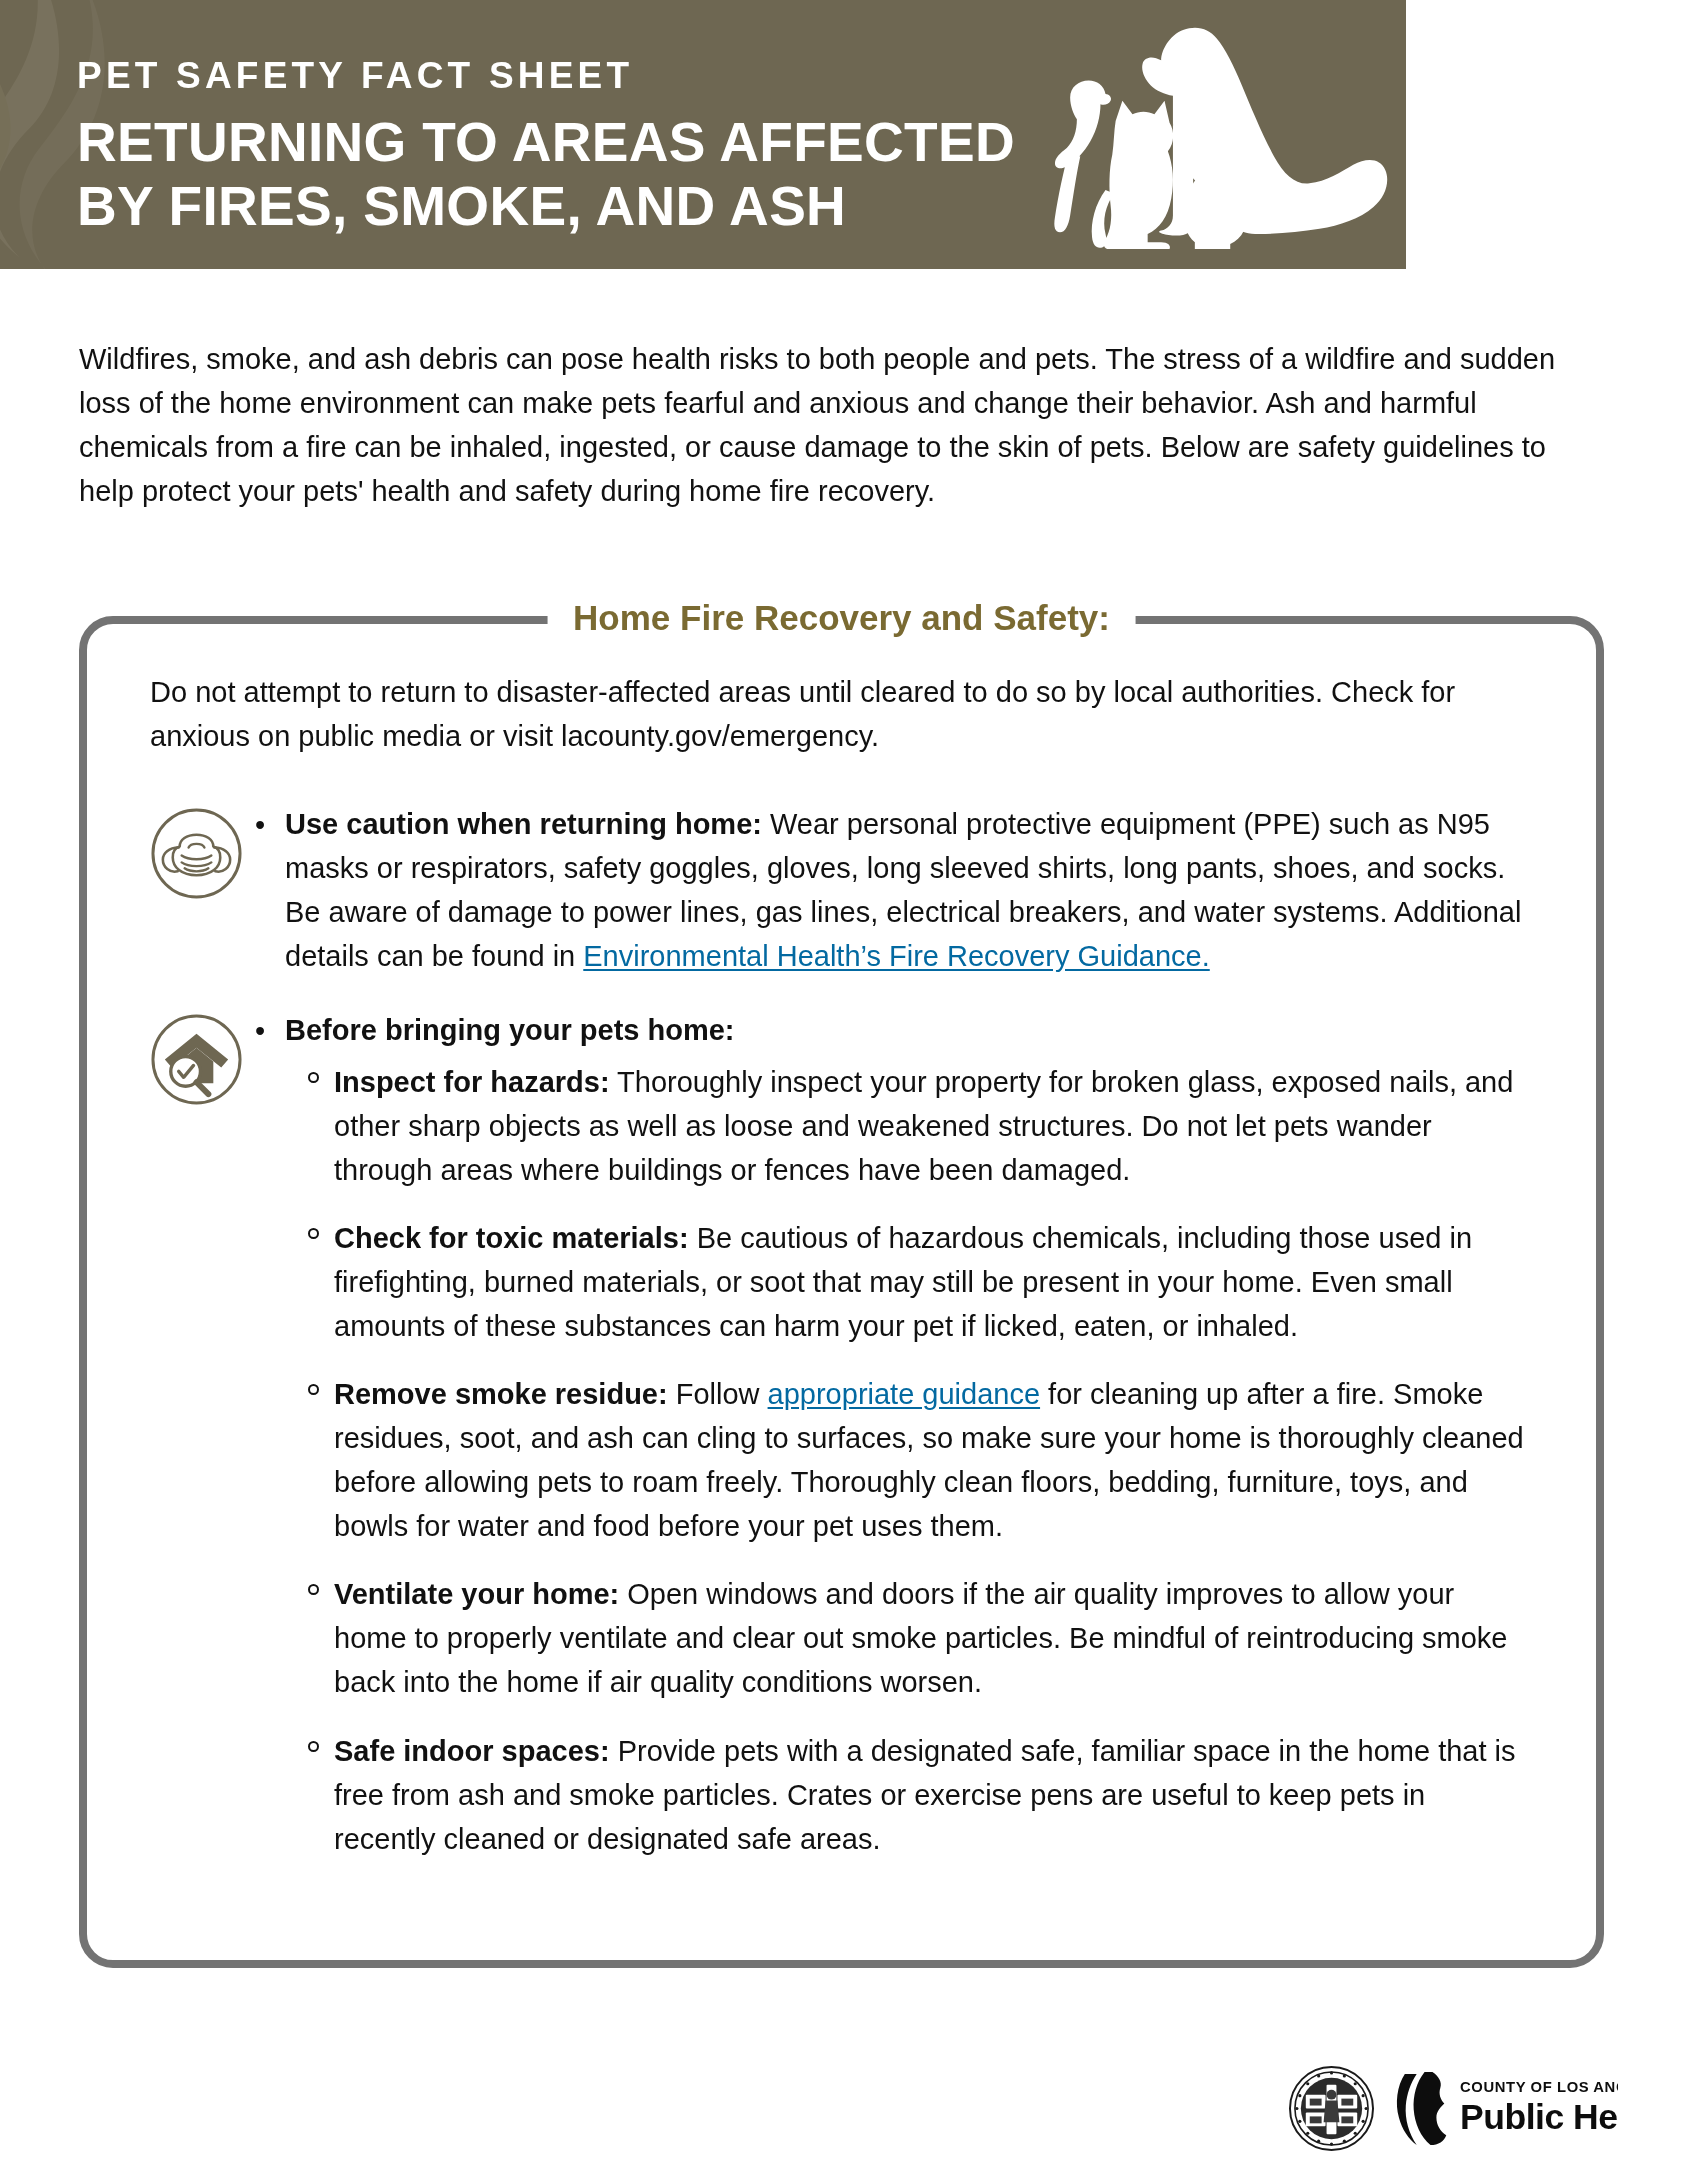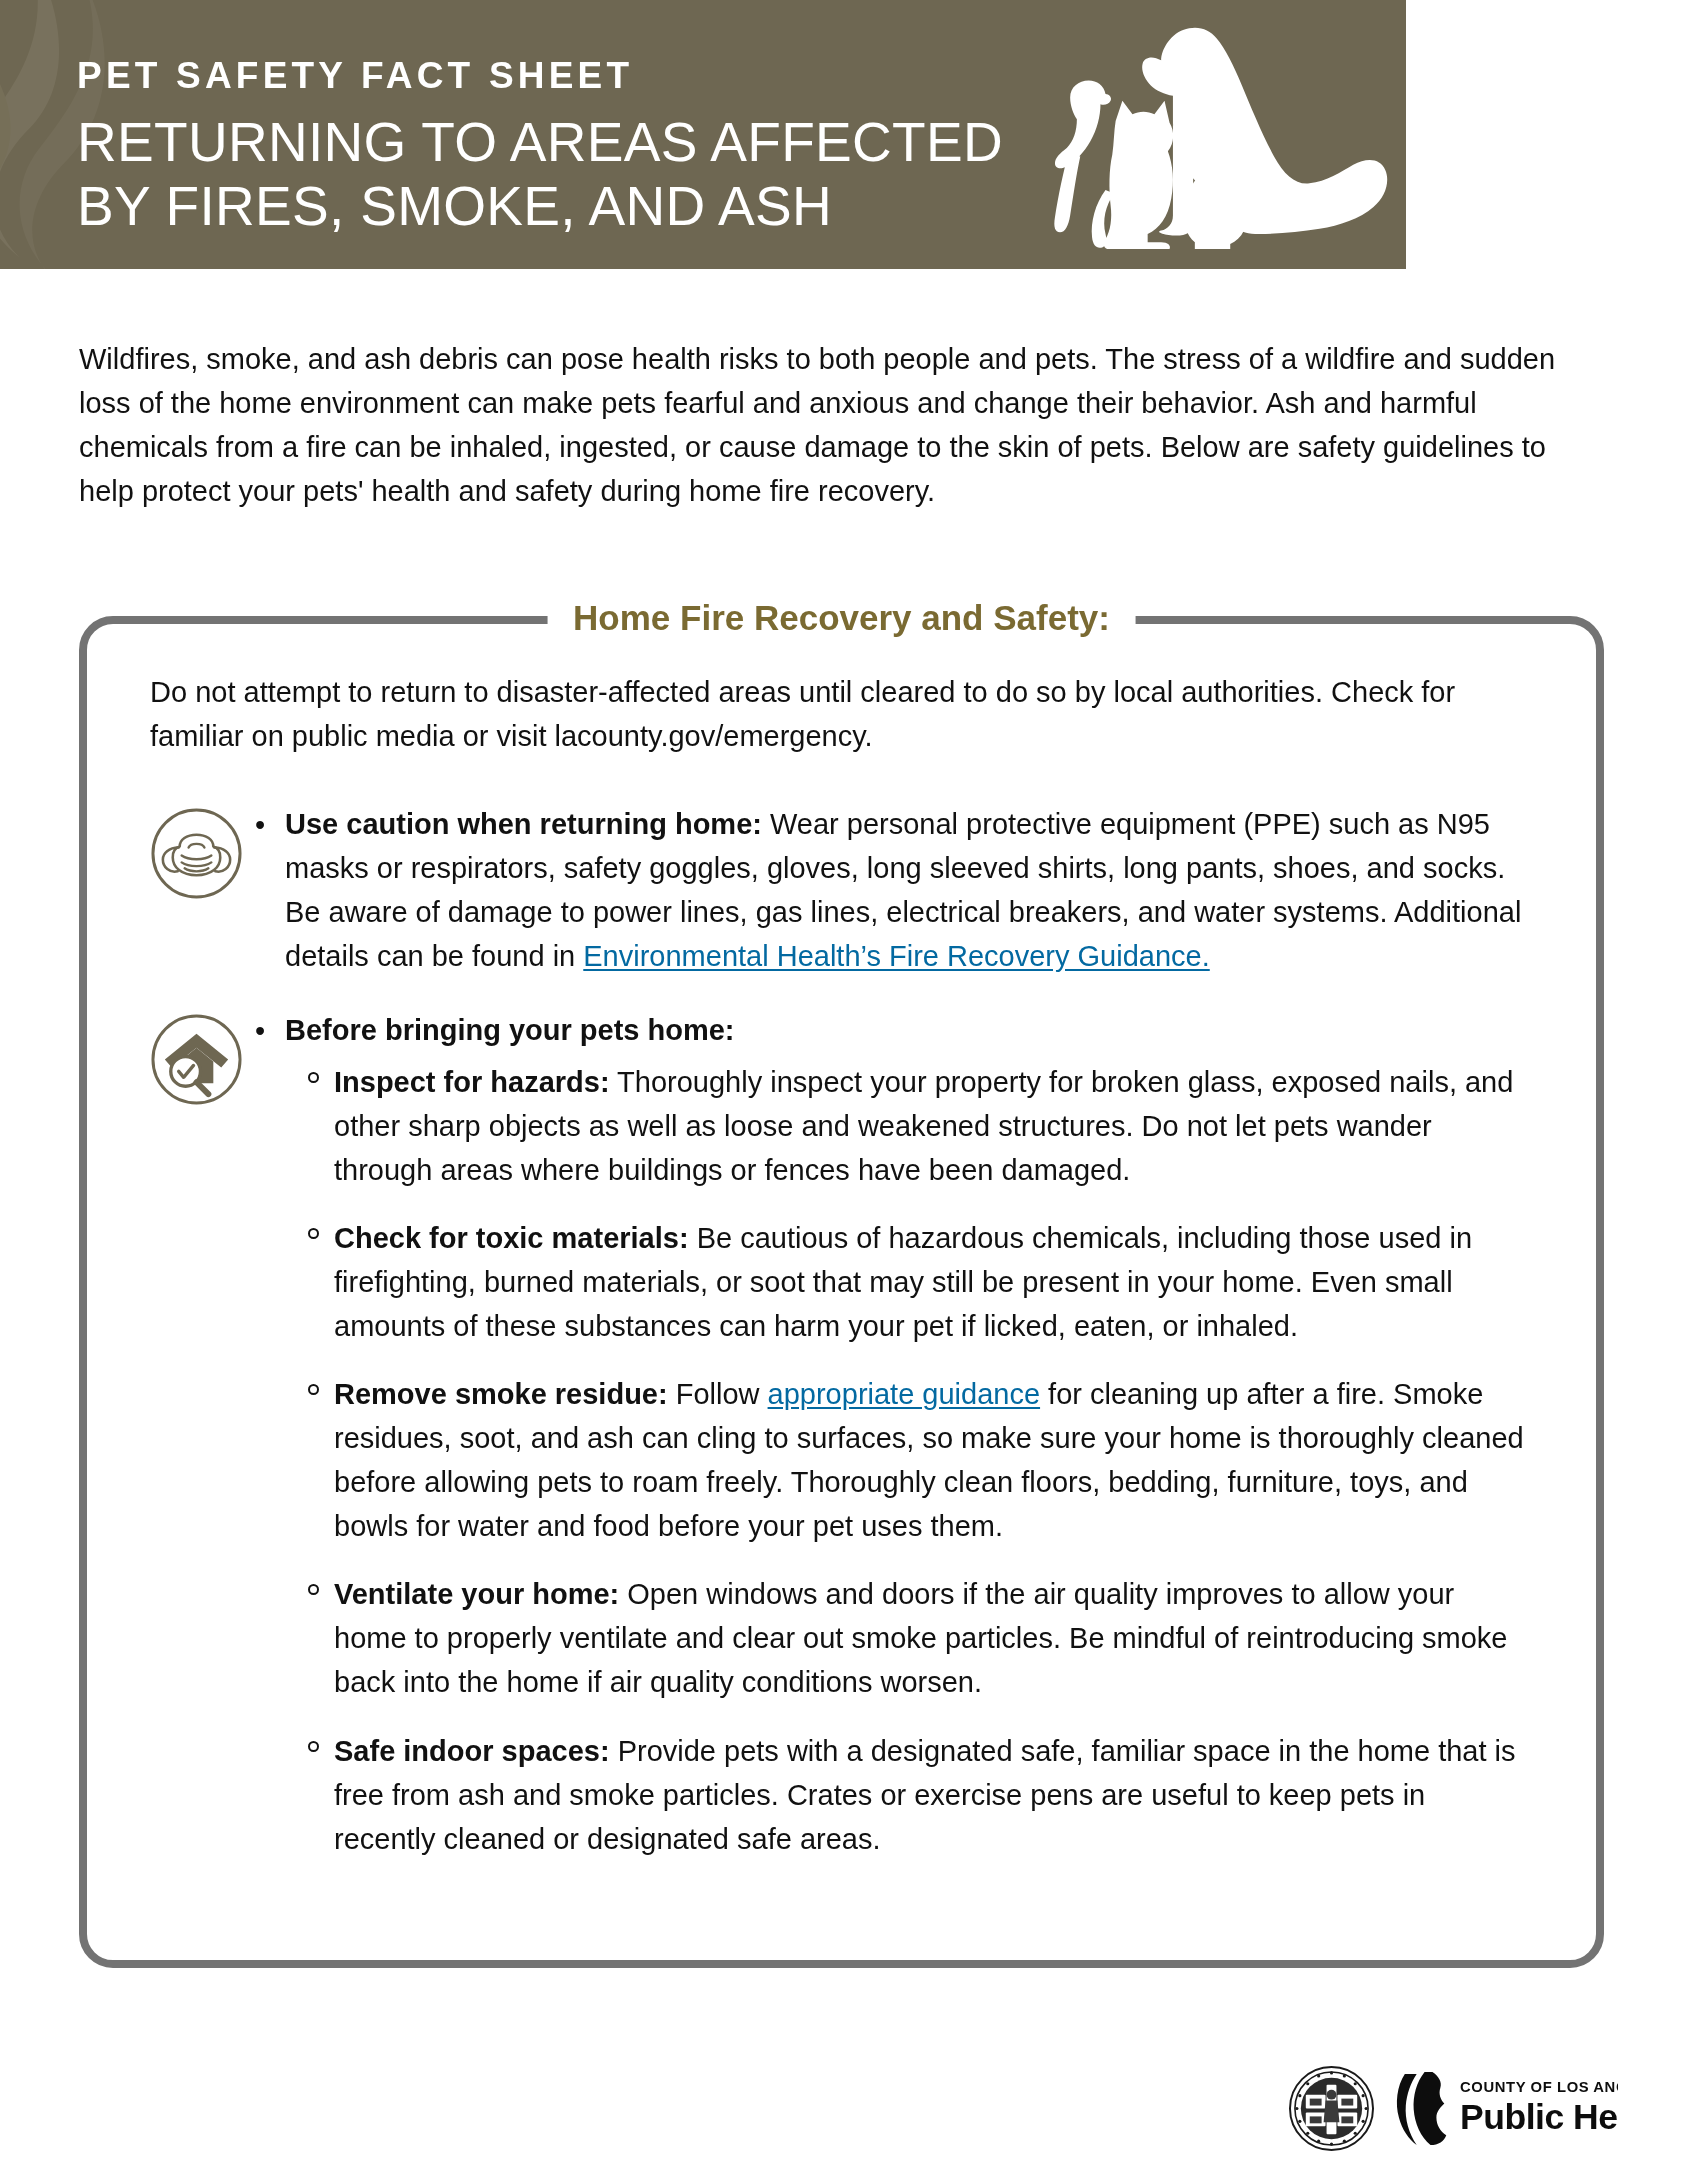--- a/index.html
+++ b/index.html
@@ -49,21 +49,21 @@
     font-weight: bold;
     letter-spacing: 4.2px;
     line-height: 1.0;
     margin-bottom: 17px;
     white-space: nowrap;
   }
 
   .headline {
     color: #ffffff;
     font-size: 55px;
-    font-weight: normal;
+    font-weight: bold;
     line-height: 1.16;
     letter-spacing: 0.3px;
     white-space: nowrap;
   }
 
   .header-pets {
     position: absolute;
     right: 14px;
     top: 4px;
     width: 396px;
@@ -288,21 +288,21 @@
   </svg>
 </div>
 
 <p class="intro">Wildfires, smoke, and ash debris can pose health risks to both people and pets. The stress of a wildfire and sudden loss of the home environment can make pets fearful and anxious and change their behavior. Ash and harmful chemicals from a fire can be inhaled, ingested, or cause damage to the skin of pets. Below are safety guidelines to help protect your pets' health and safety during home fire recovery.</p>
 
 <div class="section-wrap">
   <div class="section-box">
 
     <div class="section-title">Home Fire Recovery and Safety:</div>
 
-    <p class="lede">Do not attempt to return to disaster-affected areas until cleared to do so by local authorities. Check for familiar on public media or visit lacounty.gov/emergency.</p>
+    <p class="lede">Do not attempt to return to disaster-affected areas until cleared to do so by local authorities. Check for anxious on public media or visit lacounty.gov/emergency.</p>
 
     <div class="block">
       <div class="icon-col">
         <svg class="icon-circle" viewBox="0 0 96 96" aria-hidden="true">
           <circle cx="48" cy="48" r="44" fill="none" stroke="#6e6752" stroke-width="3"></circle>
           <path d="M31 41 C 31 34, 38 29, 48 29 C 58 29, 65 34, 65 41
                    C 69 42, 72 46, 72 52 C 72 62, 63 70, 48 70
                    C 33 70, 24 62, 24 52 C 24 46, 27 42, 31 41 Z" fill="none" stroke="#6e6752" stroke-width="2.6" stroke-linejoin="round"></path>
           <path d="M40 42 C 42 37, 54 37, 56 42" fill="none" stroke="#6e6752" stroke-width="2.4" stroke-linecap="round"></path>
           <path d="M33 50 C 40 55, 56 55, 63 50" fill="none" stroke="#6e6752" stroke-width="2.4" stroke-linecap="round"></path>

